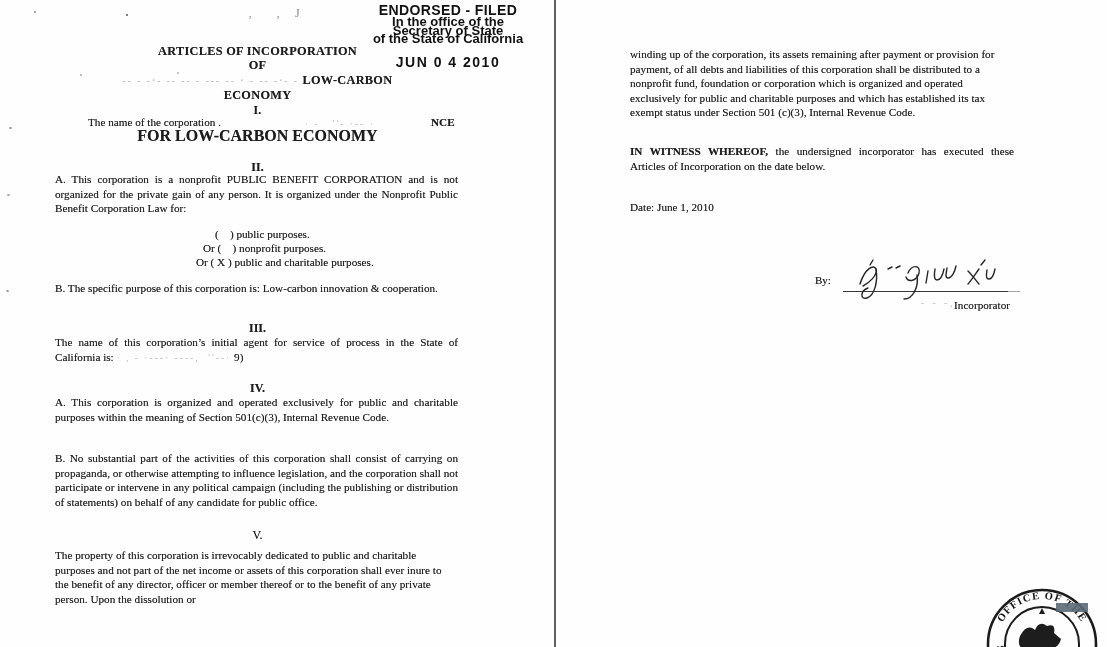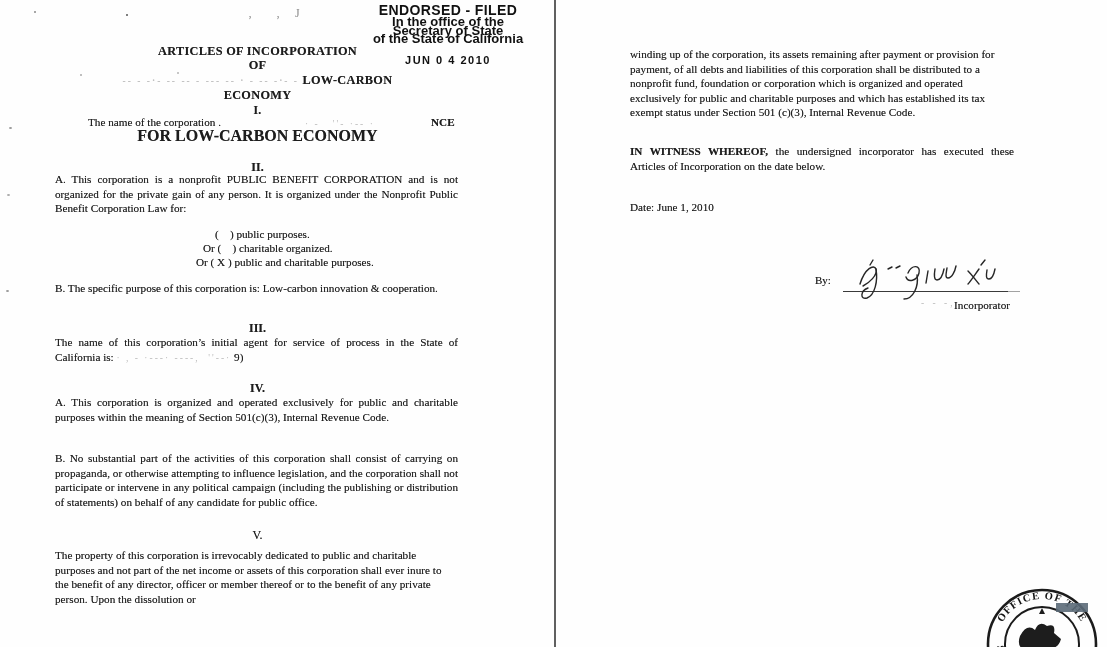--- a/index.html
+++ b/index.html
@@ -24,21 +24,21 @@
   .remnant{
     color:#929292;opacity:.6;letter-spacing:2px;font-size:9.5px;
     text-shadow:none;white-space:pre;
   }
   .stamp{
     position:absolute;left:368px;top:3px;width:160px;text-align:center;
     font-family:"Liberation Sans", sans-serif;color:#111;
   }
   .stamp .s1{font-size:14px;font-weight:bold;letter-spacing:.4px;line-height:15px;}
   .stamp .s2{font-size:13px;font-weight:bold;line-height:8.6px;}
-  .stamp .sdate{font-size:11px;font-weight:bold;letter-spacing:1.5px;margin-top:10px;}
+  .stamp .sdate{font-size:14px;font-weight:bold;letter-spacing:1.5px;margin-top:10px;}
   .divider{position:absolute;left:554px;top:0;width:2px;height:647px;background:#606060;}
   .sigline{position:absolute;border-top:1.3px solid #3a3a3a;height:0;}
   .sigline-ext{position:absolute;border-top:1px solid #a2a2a2;height:0;}
   .speck{position:absolute;background:#8a8a8a;border-radius:50%;}
   .redact-box{position:absolute;background:#5b6a78;opacity:.9;}
   .seal-wrap{position:absolute;left:982px;top:584px;width:120px;height:130px;}
 </style>
 </head>
 <body>
 
@@ -77,21 +77,21 @@
     <span class="abs" style="left:33px;top:0;">The name of the corporation .</span>
     <span class="abs remnant" style="left:250px;top:2px;">· -   ''- ·-- ·</span>
     <span class="abs bold" style="left:376px;top:0;">NCE</span>
   </div>
   <div class="txt center bold" style="left:55px;top:129px;width:405px;font-size:16px;">FOR LOW-CARBON ECONOMY</div>
 
   <div class="txt center bold h-sec" style="left:55px;top:160px;width:405px;">II.</div>
   <div class="txt justify" style="left:55px;top:172px;width:403px;">A. This corporation is a nonprofit PUBLIC BENEFIT CORPORATION and is not organized for the private gain of any person. It is organized under the Nonprofit Public Benefit Corporation Law for:</div>
   <div class="txt" style="left:55px;top:227px;width:403px;">
     <div class="opt" style="padding-left:160px;">(    ) public purposes.</div>
-    <div class="opt" style="padding-left:148px;">Or (    ) charitable organized.</div>
+    <div class="opt" style="padding-left:148px;">Or (    ) nonprofit purposes.</div>
     <div class="opt" style="padding-left:141px;">Or ( X ) public and charitable purposes.</div>
   </div>
   <div class="txt center bold h-sec" style="left:55px;top:321px;width:405px;">III.</div>
 
   <div class="txt justify" style="left:55px;top:281px;width:403px;">B. The specific purpose of this corporation is: Low-carbon innovation &amp; cooperation.</div>
   <div class="txt justify" style="left:55px;top:335px;width:403px;font-family:Liberation Serif, serif;">
     <span>The name of this corporation’s initial agent for service of process in the State of California is:</span>
     <span class="remnant">· , - ·---· ----,  ''--·</span>
     <span>9)</span>
   </div>

